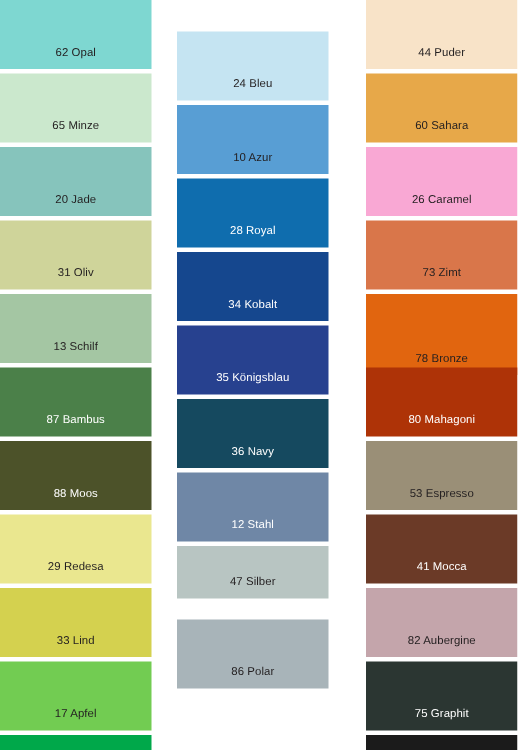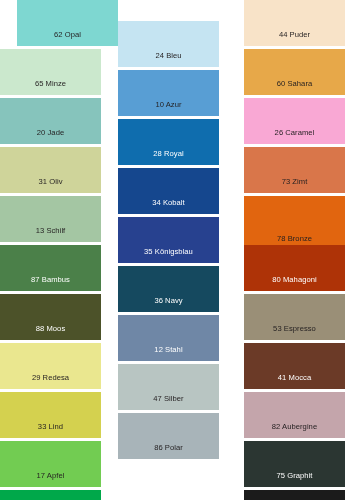--- a/index.html
+++ b/index.html
@@ -54,21 +54,21 @@
     user-select: none;
   }
   .swatch-label.light-text { color: #ffffff; }
   .swatch-label.dark-text  { color: #231f20; }
 </style>
 </head>
 <body>
 
 <div id="swatch-chart" style="background: rgb(255, 255, 255);">
     <div class="color-column col-0" style="left: 0px; width: 101px;">
-      <div class="color-swatch" style="top: 0px; height: 46px; background: rgb(126, 215, 209); margin-left: 17px;">
+      <div class="color-swatch" style="top: 0px; height: 46px; background: rgb(126, 215, 209);">
         <span class="swatch-label dark-text">62 Opal</span>
       </div>
       <div class="color-swatch" style="top: 49px; height: 46px; background: rgb(203, 232, 205);">
         <span class="swatch-label dark-text">65 Minze</span>
       </div>
       <div class="color-swatch" style="top: 98px; height: 46px; background: rgb(134, 196, 188);">
         <span class="swatch-label dark-text">20 Jade</span>
       </div>
       <div class="color-swatch" style="top: 147px; height: 46px; background: rgb(207, 212, 154);">
         <span class="swatch-label dark-text">31 Oliv</span>
@@ -108,21 +108,21 @@
       </div>
       <div class="color-swatch" style="top: 196px; height: 46px; background: rgb(39, 65, 143);">
         <span class="swatch-label light-text">35 Königsblau</span>
       </div>
       <div class="color-swatch" style="top: 245px; height: 46px; background: rgb(21, 73, 95);">
         <span class="swatch-label light-text">36 Navy</span>
       </div>
       <div class="color-swatch" style="top: 294px; height: 46px; background: rgb(111, 135, 166);">
         <span class="swatch-label light-text">12 Stahl</span>
       </div>
-      <div class="color-swatch" style="top: 343px; height: 46px; background: rgb(184, 197, 194);">
+      <div class="color-swatch" style="top: 343px; height: 35px; background: rgb(184, 197, 194);">
         <span class="swatch-label dark-text">47 Silber</span>
       </div>
       <div class="color-swatch" style="top: 392px; height: 46px; background: rgb(168, 180, 185);">
         <span class="swatch-label dark-text">86 Polar</span>
       </div>
       <div class="color-swatch" style="top: 490px; height: 46px; background: rgb(75, 91, 82);"></div>
     </div>
     <div class="color-column col-2" style="left: 244px; width: 101px;">
       <div class="color-swatch" style="top: 0px; height: 46px; background: rgb(248, 227, 200);">
         <span class="swatch-label dark-text">44 Puder</span>

